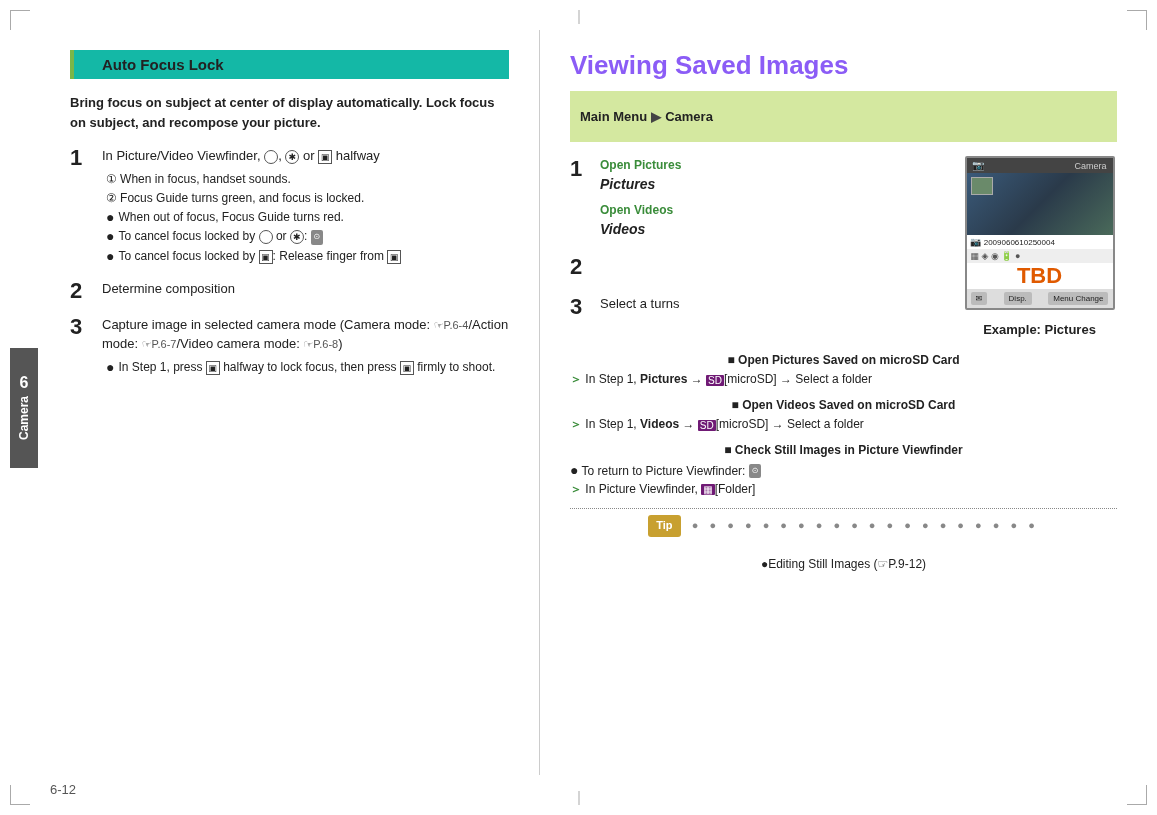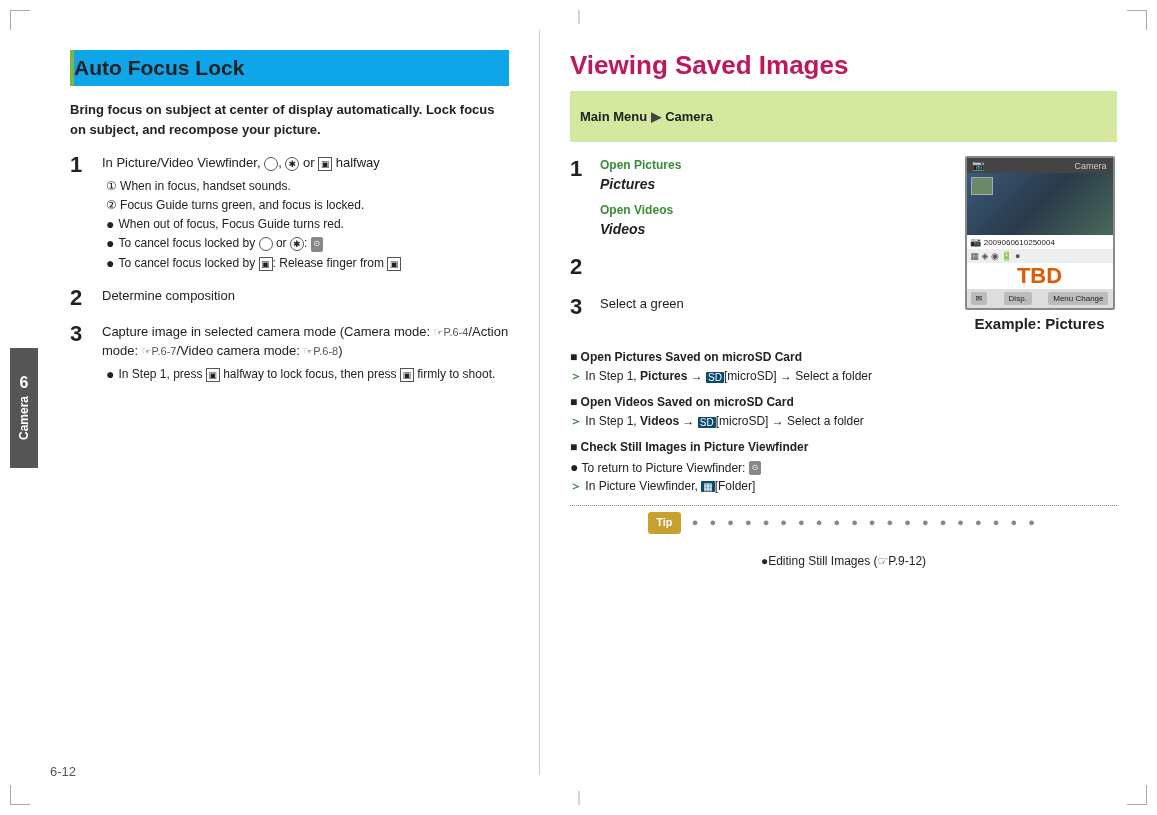--- a/index.html
+++ b/index.html
@@ -99,24 +99,24 @@
     }
 
     
     .right-col {
       flex: 1;
       padding: 20px 20px 20px 30px;
     }
 
     
     .section-heading-bar {
-      background: #0ea5e9;
+      background: #14b8a6;
       border-left: 4px solid #7ab648;
-      padding: 6px 0;
-      font-size: 21px;
+      padding: 6px 28px;
+      font-size: 15px;
       font-weight: bold;
       color: #222;
       margin-bottom: 14px;
     }
 
     
     .intro-bold {
       font-weight: bold;
       font-size: 13px;
       line-height: 1.5;
@@ -156,34 +156,34 @@
     }
     .bullet-dot {
       color: #222;
       font-size: 14px;
       line-height: 1.4;
     }
 
     
     .page-number {
       position: absolute;
-      bottom: 36px;
+      bottom: 18px;
       left: 50px;
       font-size: 13px;
       color: #555;
       text-align: center;
     }
 
     
 
     
     .section-title {
       font-size: 26px;
       font-weight: bold;
-      color: #be185d;
+      color: #8b5cf6;
       margin-bottom: 10px;
     }
 
     
     .breadcrumb-bar {
       background: #d4e8a0;
       padding: 18px 10px;
       font-size: 13px;
       font-weight: bold;
       color: #222;
@@ -302,51 +302,52 @@
       font-size: 8px;
     }
     .cam-btn {
       background: #bbb;
       padding: 2px 5px;
       border-radius: 2px;
       font-size: 8px;
       color: #222;
     }
     .camera-caption {
-      font-size: 15px;
-      font-weight: bold;
-      color: #222;
-      margin-top: 5px;
+      font-size: 13px;
+      font-weight: bold;
+      color: #222;
+      margin-top: 12px;
       text-align: right;
     }
 
     
     .notes-section {
       margin-top: 14px;
       font-size: 12px;
       line-height: 1.6;
     }
     .note-block {
       margin-bottom: 8px;
     }
     .note-heading {
       font-weight: bold;
       font-size: 12px;
+      text-align: center;
     }
     .note-sub {
       font-size: 12px;
       line-height: 1.5;
     }
     .note-arrow {
       color: #3a8c3a;
       font-weight: bold;
     }
     .note-microsd {
       font-size: 10px;
-      background: #0c4a6e;
+      background: #701a75;
       color: #fff;
       padding: 0 2px;
       border-radius: 1px;
       vertical-align: middle;
     }
 
     
     .tip-box {
       margin-top: 10px;
       border-top: 1px dotted #888;
@@ -503,21 +504,21 @@
           </div>
         </div>
 
         <div class="right-step-item">
           <span class="right-step-num">2</span>
         </div>
 
         <div class="right-step-item">
           <span class="right-step-num">3</span>
           <div class="right-step-content">
-            <span>Select a green</span>
+            <span>Select a turns</span>
           </div>
         </div>
 
       </div>
 
       <div class="camera-panel">
         <div class="camera-screen">
           <div class="cam-top-bar">
             <span style="font-size:10px;">📷</span>
             <span>Camera</span>

